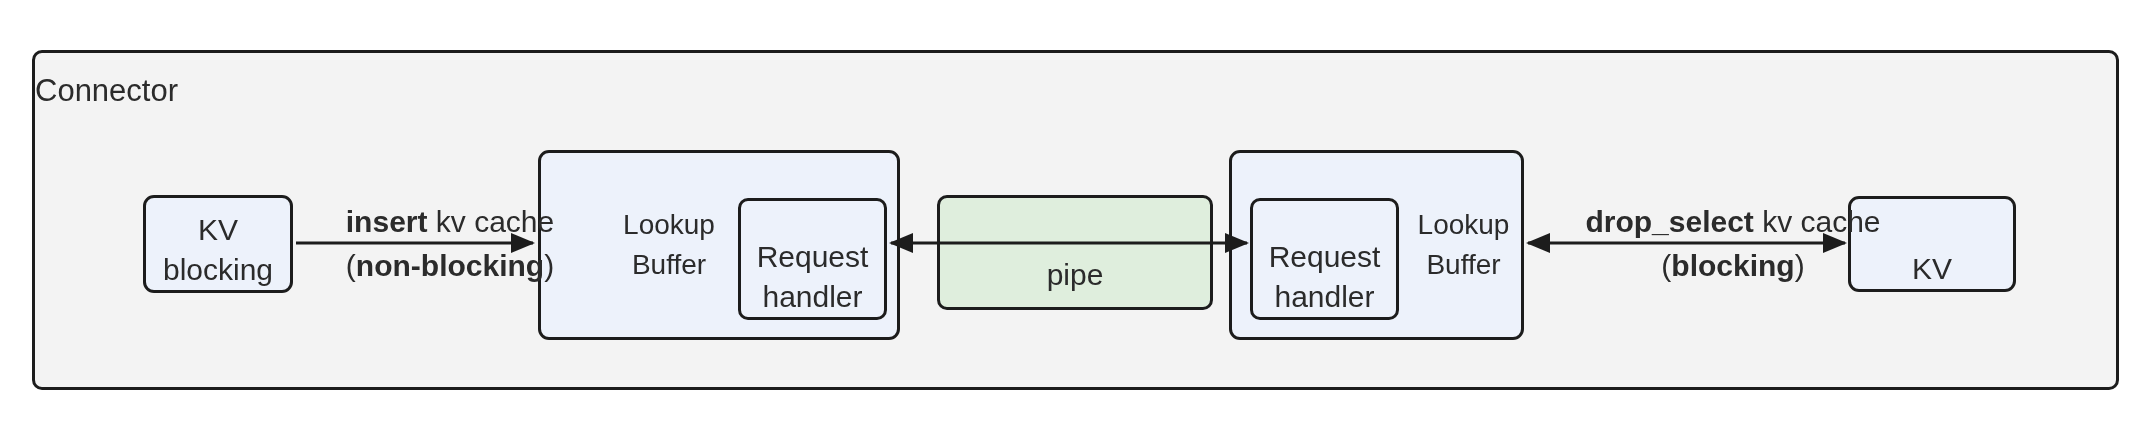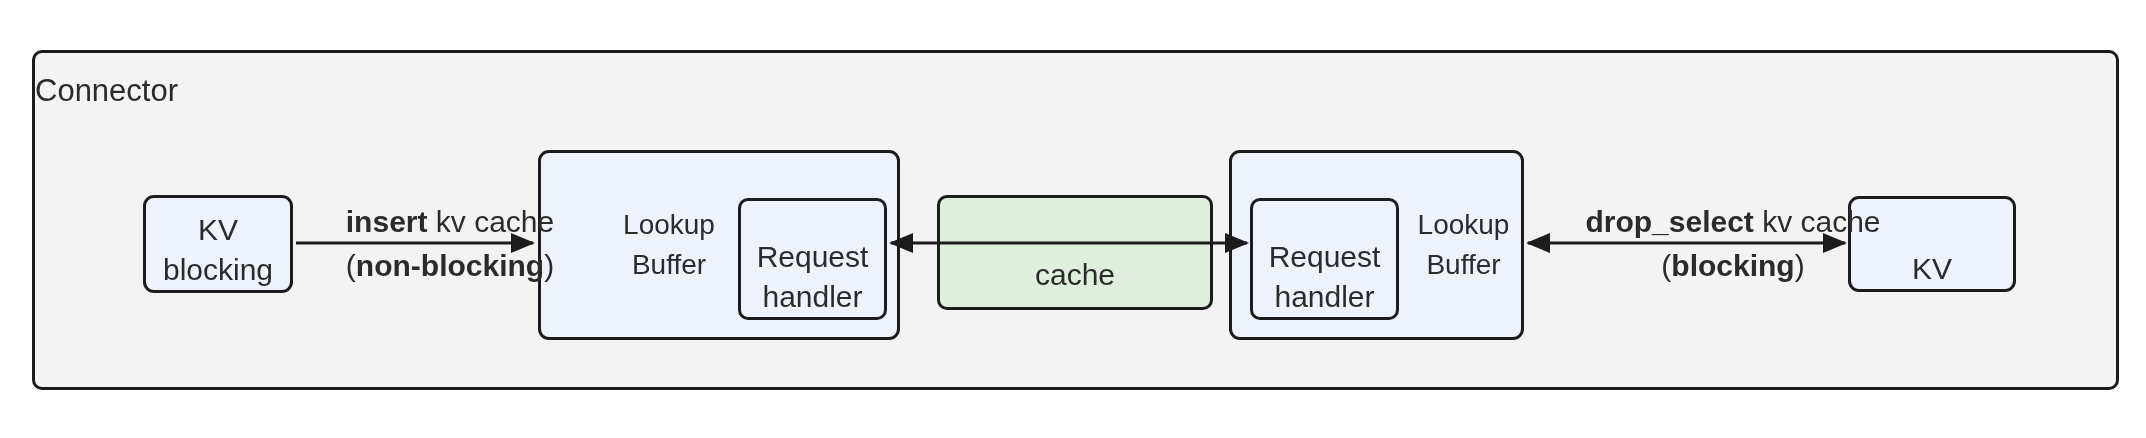--- a/index.html
+++ b/index.html
@@ -86,21 +86,21 @@
         <span>Lookup</span>
         <span>Buffer</span>
       </div>
       <div class="node request-handler request-handler-left">
         <span>Request</span>
         <span>handler</span>
       </div>
     </div>
 
     <div class="node pipe">
-      <span>cache</span>
+      <span>pipe</span>
     </div>
 
     <div class="node lookup-buffer-right">
       <div class="node request-handler request-handler-right">
         <span>Request</span>
         <span>handler</span>
       </div>
       <div class="lb-label lb-label-right">
         <span>Lookup</span>
         <span>Buffer</span>

